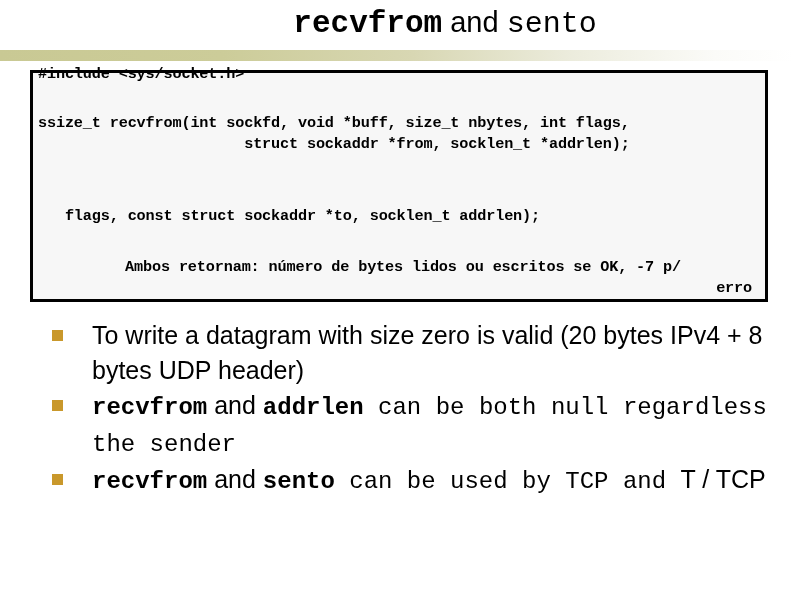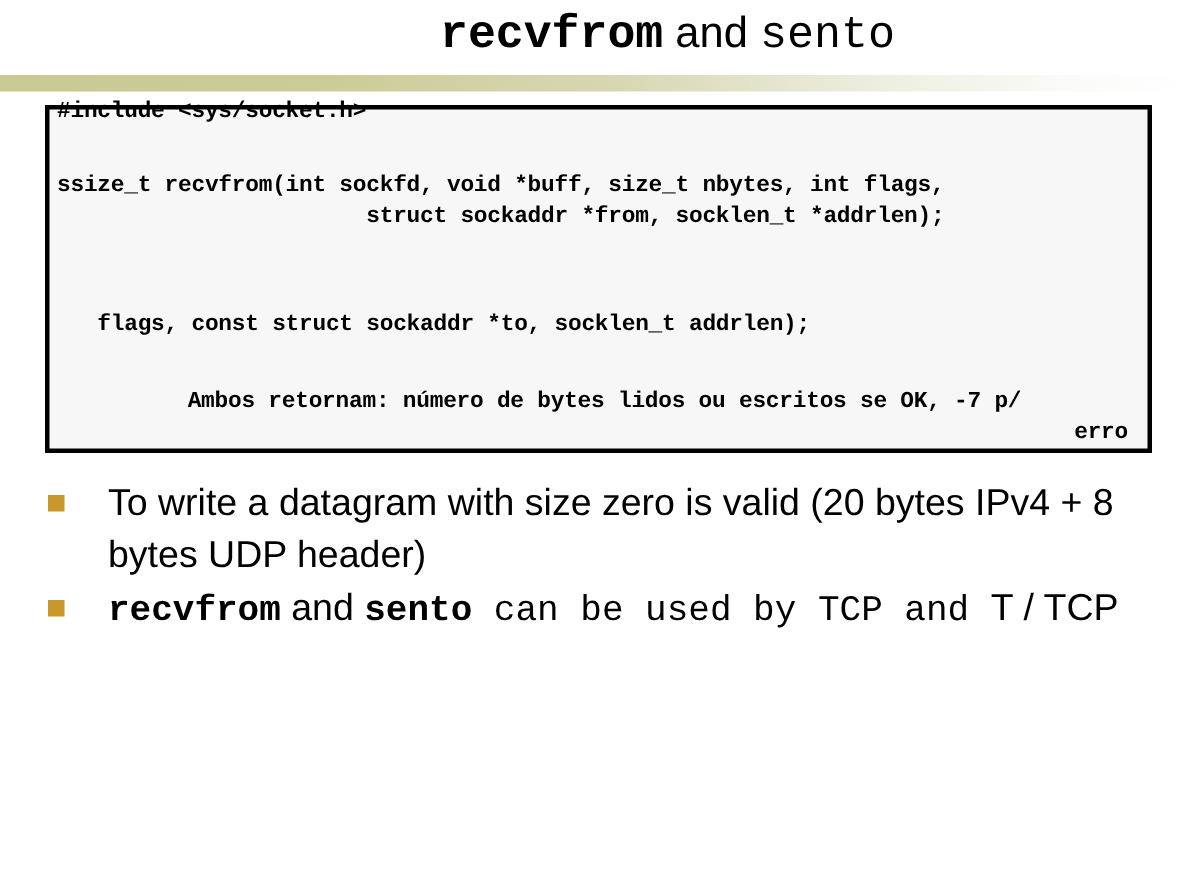--- a/index.html
+++ b/index.html
@@ -126,21 +126,21 @@
   .code-returns .wrap-tail {
     display: block;
     text-align: right;
     padding-right: 16px;
     font-family: Liberation Mono, monospace;
   }
 
   
   .bullets {
     position: absolute;
-    left: 24px;
+    left: 44px;
     top: 318px;
     width: 740px;
   }
   .bullet-row {
     position: relative;
     padding-left: 48px;
     margin-bottom: 0px;
   }
   .bullet-marker {
     position: absolute;
@@ -192,15 +192,19 @@
   </div>
 </div>
 
 <div class="bullets">
   <div class="bullet-row">
     <span class="bullet-marker" style="background: rgb(201, 152, 43);"></span>
     <div class="bullet-text"><span class="b-sans">To write a datagram with size zero is valid (20 bytes IPv4 + 8 bytes UDP header)</span></div>
   </div>
   <div class="bullet-row">
     <span class="bullet-marker" style="background: rgb(201, 152, 43);"></span>
+    <div class="bullet-text"><span class="b-mono-bold">recvfrom</span><span class="b-sans"> and </span><span class="b-mono-bold">addrlen</span><span class="b-mono"> can be both null regardless the sender</span></div>
+  </div>
+  <div class="bullet-row">
+    <span class="bullet-marker" style="background: rgb(201, 152, 43);"></span>
     <div class="bullet-text"><span class="b-mono-bold">recvfrom</span><span class="b-sans"> and </span><span class="b-mono-bold">sento</span><span class="b-mono"> can be used by TCP and </span><span class="b-sans">T / TCP</span></div>
   </div>
 </div>
 
 </body></html>

